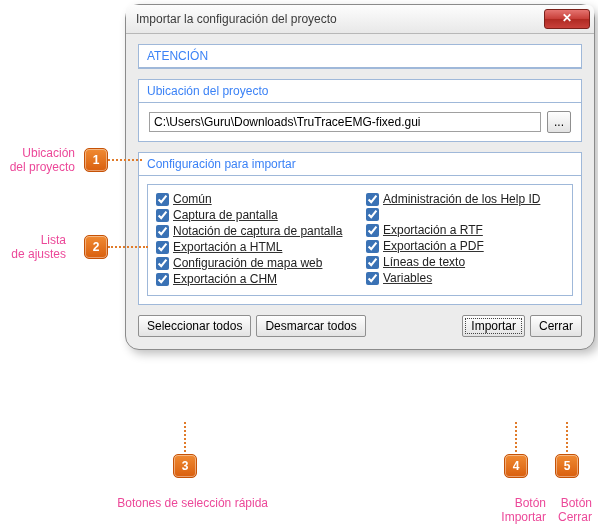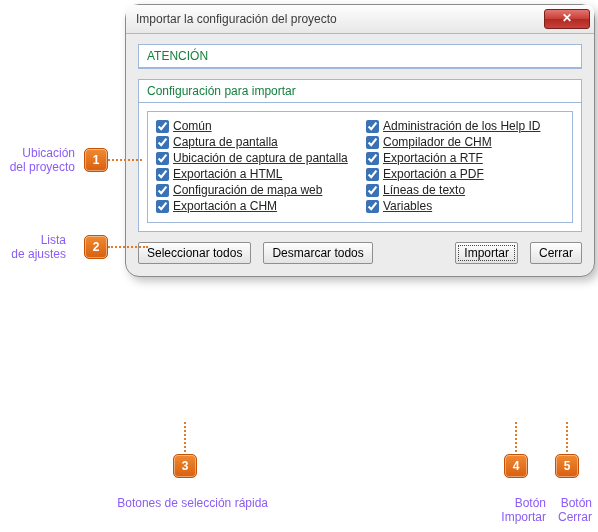--- a/index.html
+++ b/index.html
@@ -50,21 +50,21 @@
   }
   .body {
     padding: 10px 12px 12px 12px;
   }
   .group {
     border: 1px solid #9fb8d9;
     background: #fff;
     margin-bottom: 10px;
   }
   .group-head {
-    color: #15803d;
+    color: #3b82f6;
     padding: 4px 8px;
     border-bottom: 1px solid #9fb8d9;
     font-size: 12px;
   }
   .group-body {
     padding: 8px 10px;
     color: #333;
     font-size: 12px;
   }
   .loc-row {
@@ -115,21 +115,21 @@
     color: #222;
   }
   .check-item input[type=checkbox] {
     width: 13px;
     height: 13px;
     margin: 0;
     accent-color: #3a72b5;
   }
   .button-row {
     display: flex;
-    gap: 12px;
+    gap: 5px;
     align-items: center;
     margin-top: 2px;
   }
   .button-row .spacer { flex: 1; }
 
   
   .marker {
     position: absolute;
     width: 22px;
     height: 22px;
@@ -138,21 +138,21 @@
     border: 1px solid #c65206;
     box-shadow: inset 0 0 0 1px rgba(255,255,255,0.4);
     color: #fff;
     font-weight: bold;
     font-size: 12px;
     text-align: center;
     line-height: 22px;
   }
   .ann-label {
     position: absolute;
-    color: #8b5cf6;
+    color: #ec4899;
     font-size: 12px;
     text-align: right;
   }
   .ann-label.center { }
   .dotline {
     position: absolute;
     border: none;
   }
   .dotline.h {
     border-top: 2px dotted #e07b2a;
@@ -173,57 +173,63 @@
       <span>✕</span>
     </div>
   </div>
 
   <div class="body">
 
     <div class="group">
       <div class="group-head">ATENCIÓN</div>
     </div>
 
+    <div class="group">
+      <div class="group-head">Ubicación del proyecto</div>
+      <div class="group-body loc-row">
+        <input class="loc-input" type="text" value="C:\Users\Guru\Downloads\TruTraceEMG-fixed.gui" style="">
+        <button class="btn small">...</button>
+      </div>
+    </div>
 
     <div class="group">
       <div class="group-head">Configuración para importar</div>
       <div class="group-body" style="padding:8px;text-decoration:underline;">
         <div class="checks" id="check-list">
 
         <label class="check-item">
               <input type="checkbox" checked="" style="">
               <span>Común</span>
             </label>
             <label class="check-item">
               <input type="checkbox" checked="" style="">
               <span>Captura de pantalla</span>
             </label>
             <label class="check-item">
               <input type="checkbox" checked="" style="">
-              <span>Ubicación de captura de pantalla</span>
+              <span>Notación de captura de pantalla</span>
             </label>
             <label class="check-item">
               <input type="checkbox" checked="" style="">
               <span>Exportación a HTML</span>
             </label>
             <label class="check-item">
               <input type="checkbox" checked="" style="">
               <span>Configuración de mapa web</span>
             </label>
             <label class="check-item">
               <input type="checkbox" checked="" style="">
               <span>Exportación a CHM</span>
             </label>
             <label class="check-item">
               <input type="checkbox" checked="" style="">
               <span>Administración de los Help ID</span>
             </label>
             <label class="check-item">
               <input type="checkbox" checked="" style="">
-              <span>Compilador de CHM</span>
             </label>
             <label class="check-item">
               <input type="checkbox" checked="" style="">
               <span>Exportación a RTF</span>
             </label>
             <label class="check-item">
               <input type="checkbox" checked="" style="">
               <span>Exportación a PDF</span>
             </label>
             <label class="check-item">

